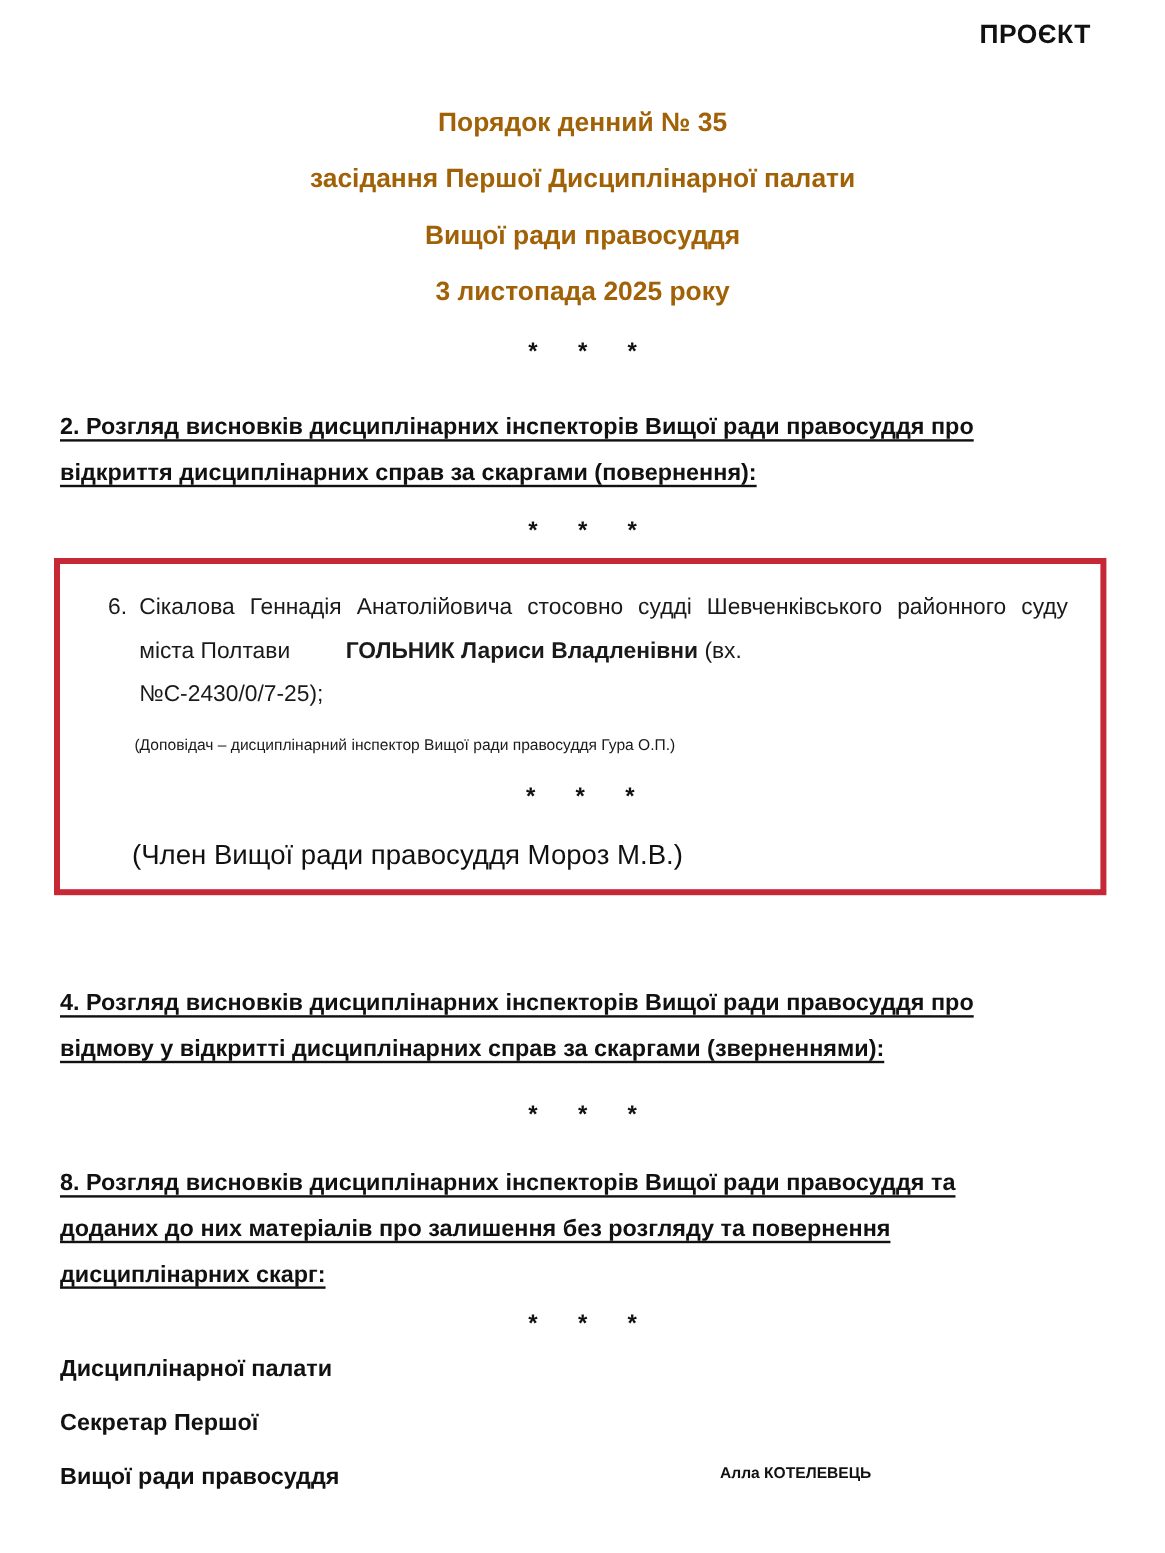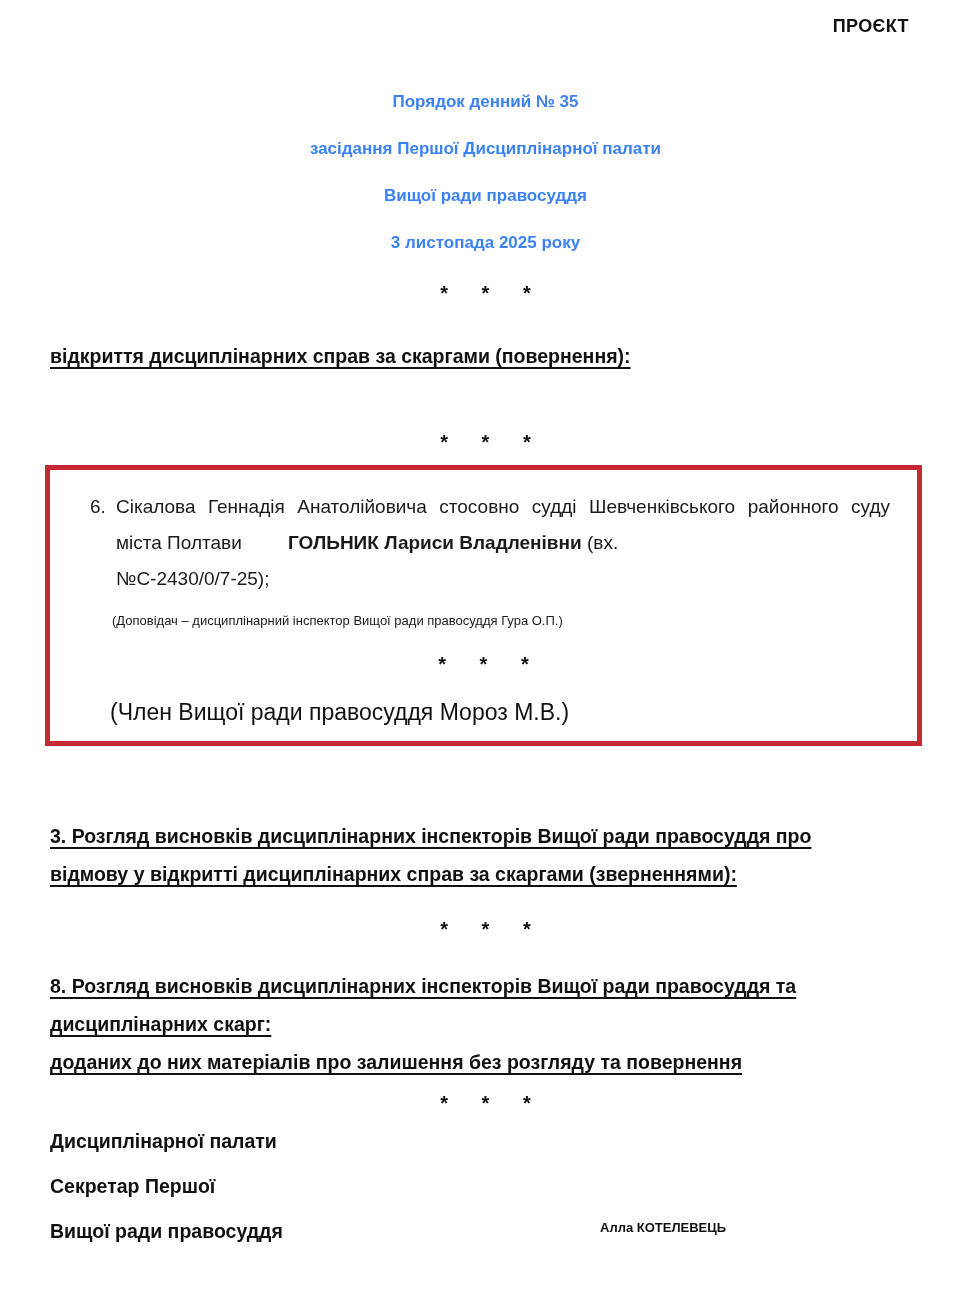--- a/index.html
+++ b/index.html
@@ -19,39 +19,39 @@
   .page {
     position: absolute;
     inset: 0;
   }
 
   
   .draft-mark {
     position: absolute;
     top: 16px;
     right: 62px;
-    font-size: 18px;
+    font-size: 22px;
     font-weight: 700;
     letter-spacing: 0.4px;
     color: #111111;
   }
 
   
   .title-block {
     position: absolute;
     top: 78px;
     left: 0;
     width: 971px;
     text-align: center;
   }
   .title-line {
-    font-size: 17px;
+    font-size: 22px;
     font-weight: 700;
     line-height: 47px;
-    color: #3b82f6;
+    color: #a16207;
     white-space: nowrap;
   }
 
   
   .sep {
     text-align: center;
     font-size: 20px;
     font-weight: 700;
     color: #111111;
     letter-spacing: 14px;
@@ -191,20 +191,21 @@
   <div class="title-block">
     <div class="title-line">Порядок денний № 35</div>
     <div class="title-line">засідання Першої Дисциплінарної палати</div>
     <div class="title-line">Вищої ради правосуддя</div>
     <div class="title-line">3 листопада 2025 року</div>
   </div>
 
   <div class="sep sep-abs" style="top:283px;">* * *</div>
 
   <div class="section-heading" style="top:337px;">
+    <span class="hl">2. Розгляд висновків дисциплінарних інспекторів Вищої ради правосуддя про</span>
     <span class="hl">відкриття дисциплінарних справ за скаргами (повернення):</span>
   </div>
 
   <div class="sep sep-abs" style="top:432px;">* * *</div>
 
   <div class="redbox">
 
     <div class="item-entry">
       <span class="num">6.</span>
       <span class="body">
@@ -214,30 +215,30 @@
     </div>
 
     <div class="rapporteur">(Доповідач – дисциплінарний інспектор Вищої ради правосуддя Гура О.П.)</div>
 
     <div class="sep box-sep">* * *</div>
 
     <div class="member-line">(Член Вищої ради правосуддя Мороз М.В.)</div>
   </div>
 
   <div class="section-heading" style="top:817px;">
-    <span class="hl">3. Розгляд висновків дисциплінарних інспекторів Вищої ради правосуддя про</span>
+    <span class="hl">4. Розгляд висновків дисциплінарних інспекторів Вищої ради правосуддя про</span>
     <span class="hl">відмову у відкритті дисциплінарних справ за скаргами (зверненнями):</span>
   </div>
 
   <div class="sep sep-abs" style="top:919px;">* * *</div>
 
   <div class="section-heading" style="top:967px;">
     <span class="hl">8. Розгляд висновків дисциплінарних інспекторів Вищої ради правосуддя та</span>
+    <span class="hl">доданих до них матеріалів про залишення без розгляду та повернення</span>
     <span class="hl">дисциплінарних скарг:</span>
-    <span class="hl">доданих до них матеріалів про залишення без розгляду та повернення</span>
   </div>
 
   <div class="sep sep-abs" style="top:1093px;">* * *</div>
 
   <div class="signature">
     <div class="sig-row">Дисциплінарної палати</div>
     <div class="sig-row">Секретар Першої</div>
     <div class="sig-row">
       <span>Вищої ради правосуддя</span>
       <span class="sig-name">Алла КОТЕЛЕВЕЦЬ</span>

